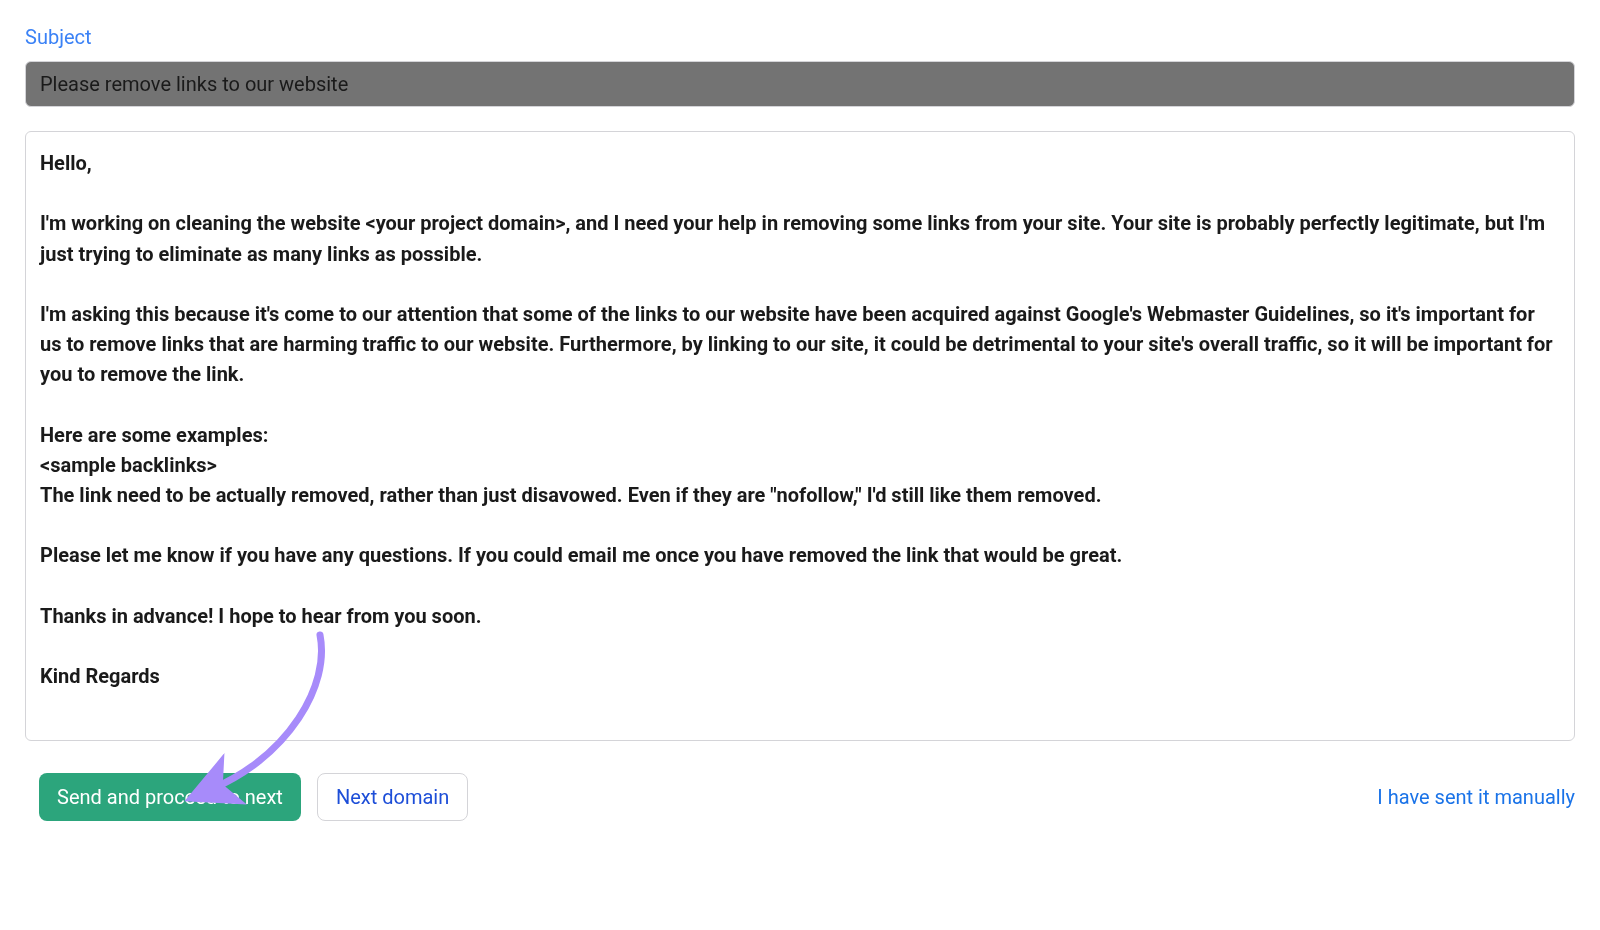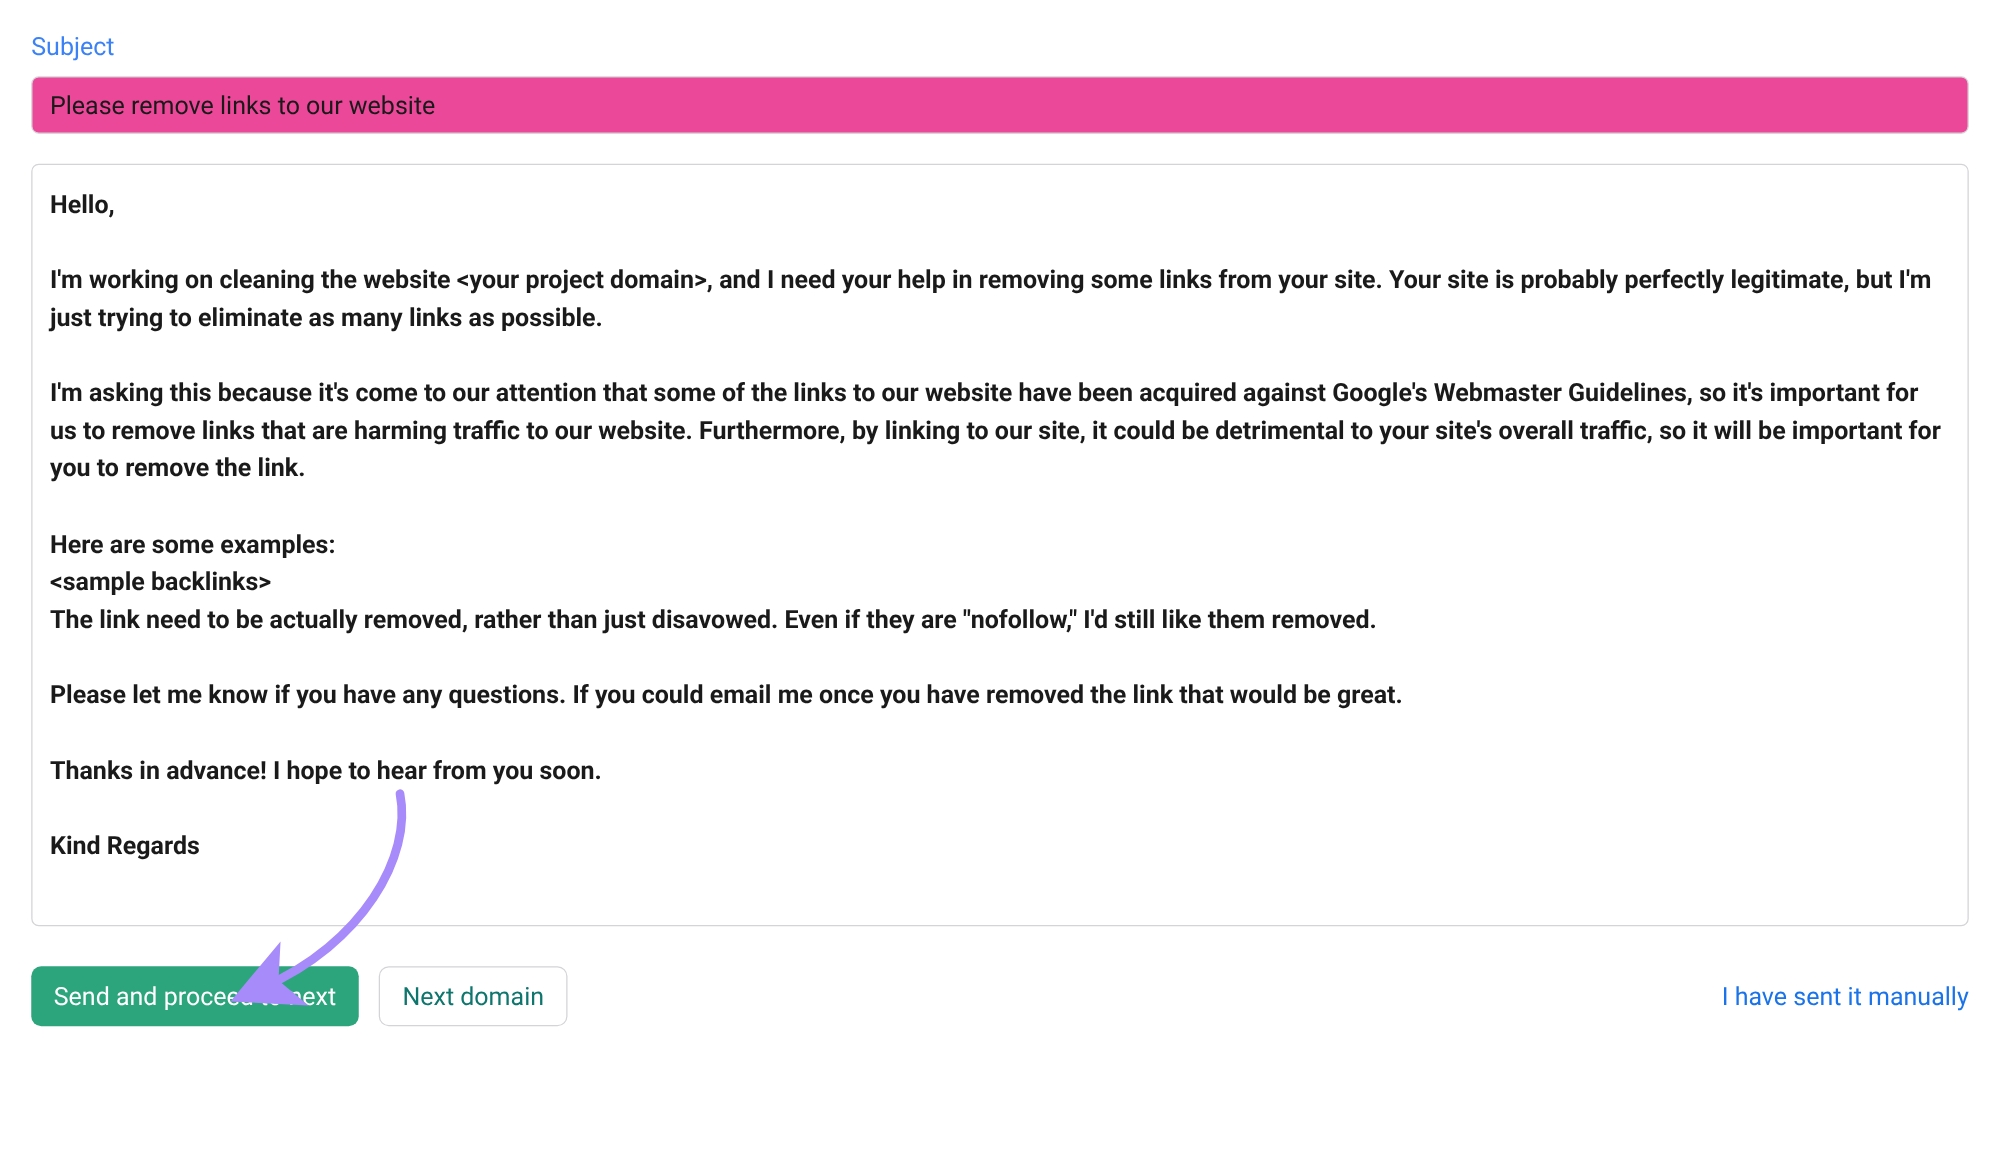--- a/index.html
+++ b/index.html
@@ -23,21 +23,21 @@
       color: #3b82f6;
       margin-bottom: 12px;
       display: block;
     }
     .subject-input {
       width: 100%;
       padding: 10px 14px;
       font-size: 20px;
       border: 1px solid #d4d4d8;
       border-radius: 6px;
-      background: #ec4899;
+      background: #737373;
       color: #1a1a1a;
       font-family: inherit;
       outline: none;
     }
     .message-textarea {
       width: 100%;
       padding: 16px 14px;
       font-size: 20px;
       line-height: 1.51;
       border: 1px solid #d4d4d8;
@@ -61,24 +61,25 @@
     .btn-primary {
       background: #2ca57c;
       color: #ffffff;
       border: none;
       border-radius: 8px;
       padding: 12px 18px;
       font-size: 20px;
       font-weight: 400;
       cursor: pointer;
       font-family: inherit;
+      margin-left: 14px;
     }
     .btn-secondary {
       background: #ffffff;
-      color: #0f766e;
+      color: #1d4ed8;
       border: 1px solid #d4d4d8;
       border-radius: 8px;
       padding: 11px 18px;
       font-size: 20px;
       font-weight: 400;
       cursor: pointer;
       font-family: inherit;
     }
     .spacer {
       flex: 1;

